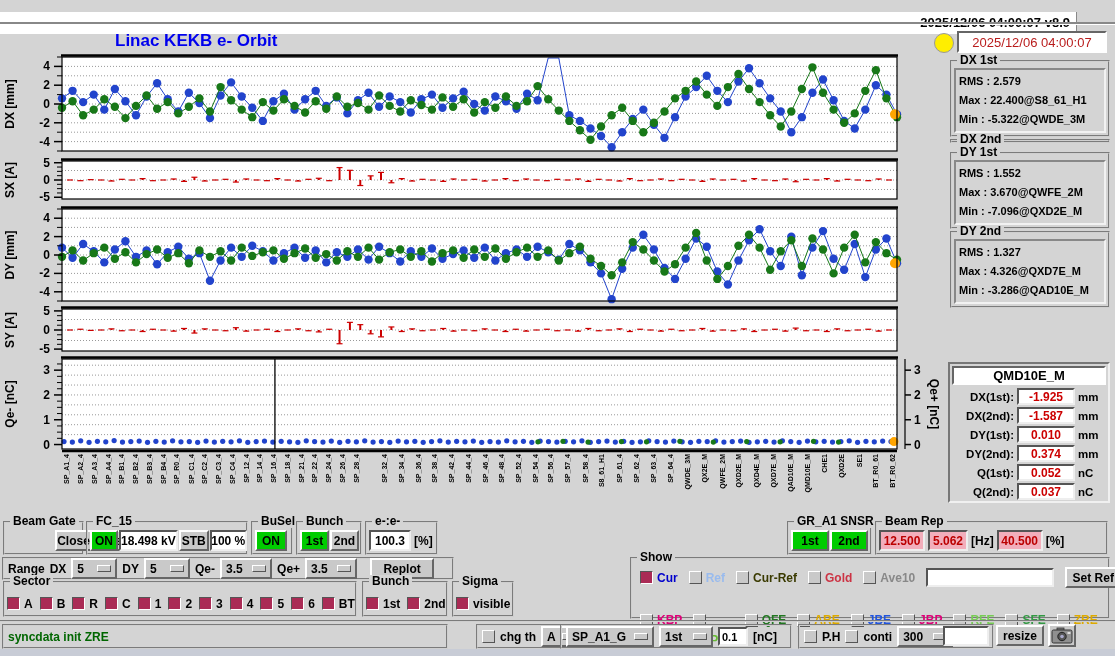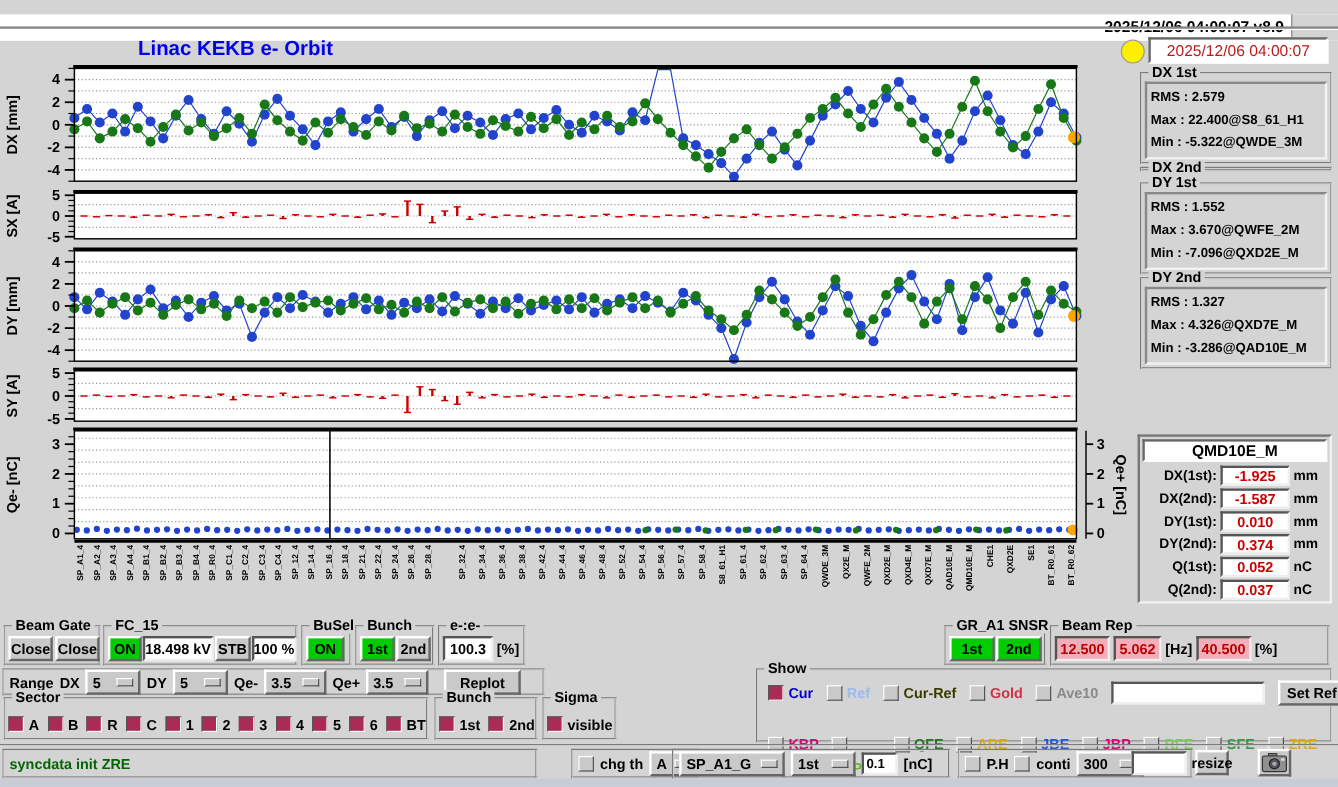--- a/index.html
+++ b/index.html
@@ -1098,21 +1098,21 @@
           <span class="mu">nC</span>
         </div>
         <div class="mrow">
           <span class="ml">Q(2nd):</span>
           <div class="vbox mv red b">0.037</div>
           <span class="mu">nC</span>
         </div>
       </div>
   </div>
 
-  <div class="groupbox" style="left:3px;top:521px;width:81px;height:34px;">
+  <div class="groupbox" style="left:3px;top:521px;width:81px;height:34px;padding-left:48px;">
     <span class="gtitle">Beam Gate</span>
     <div class="rowflex">
       <span class="btn" style="width:37px;">Close</span>
       <span class="btn" style="width:37px;">Close</span>
     </div>
   </div>
 
   <div class="groupbox" style="left:86px;top:521px;width:162px;height:34px;">
     <span class="gtitle">FC_15</span>
     <div class="rowflex" style="gap:1px;">
@@ -1360,21 +1360,21 @@
       <span class="cb"></span>
       <span class="lbl">P.H</span>
       <span class="cb"></span>
       <span class="lbl">conti</span>
       <span class="dd" style="width:56px;">
           <span>300</span>
           <span class="dash"></span>
         </span>
     </div>
     <input class="vbox abs" style="left: 943px; top: 4px; width: 46px; height: 20px; border-style: solid;" value="">
-    <span class="btn abs" style="left:996px;top:3px;width:28px;">resize</span>
+    <span class="btn abs" style="left:996px;top:3px;width:48px;">resize</span>
     <span class="btn abs" style="left:1048px;top:2px;width:28px;height:23px;padding:0;">
       <svg width="22" height="17" viewBox="0 0 22 17">
         <rect x="6" y="1" width="7" height="3" fill="#777" stroke="#333" stroke-width="0.8"></rect>
         <rect x="1" y="3" width="20" height="13" rx="1.5" fill="#909090" stroke="#333" stroke-width="1"></rect>
         <circle cx="11" cy="9.5" r="4.2" fill="#555" stroke="#222" stroke-width="1"></circle>
         <circle cx="11" cy="9.5" r="1.8" fill="#aac"></circle>
         <rect x="16.5" y="5" width="3" height="2" fill="#ddd"></rect>
       </svg>
     </span>
   </div>

